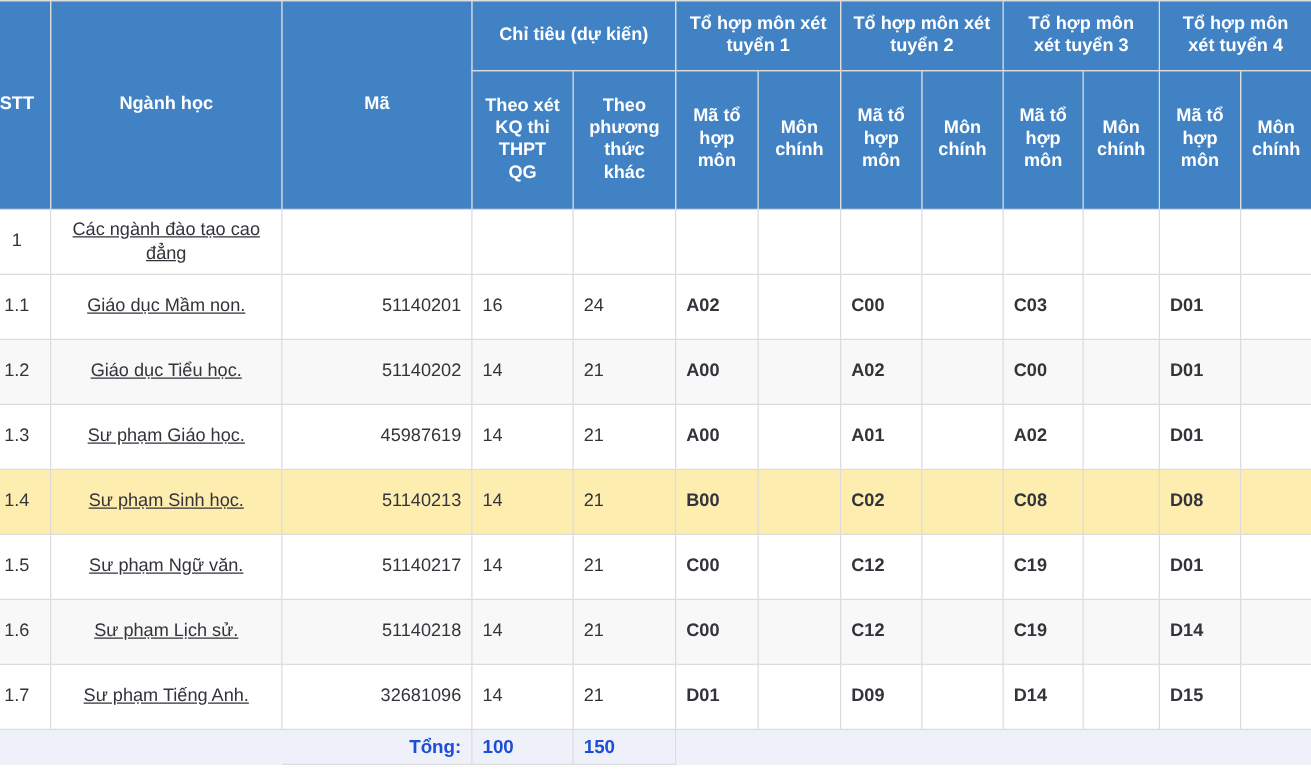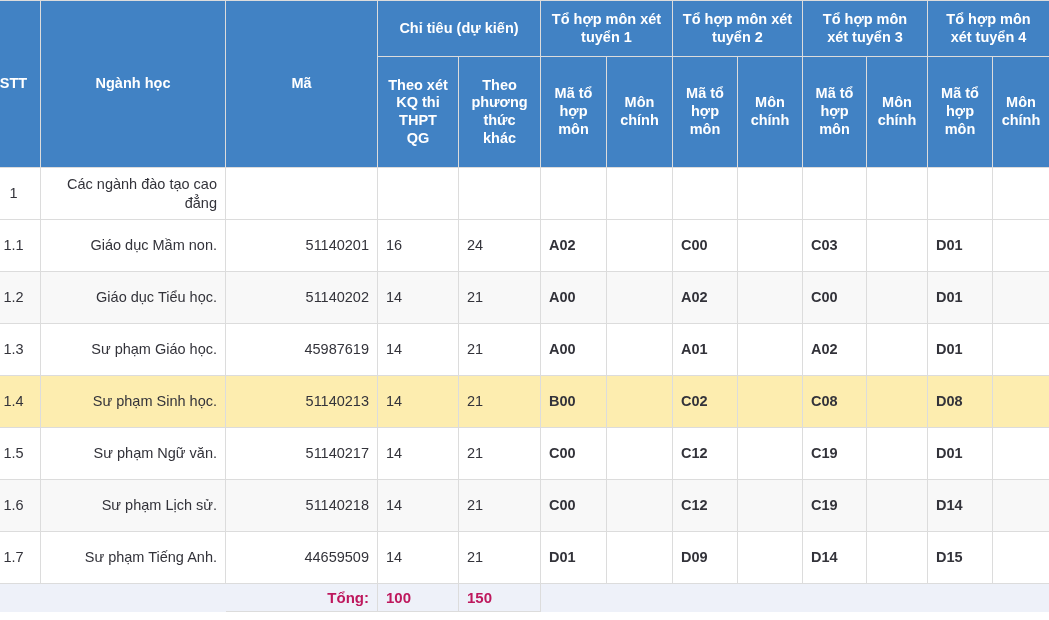--- a/index.html
+++ b/index.html
@@ -59,35 +59,35 @@
   
   tbody td {
     background: #ffffff;
     height: 52px;
     line-height: 1.3;
   }
   tbody tr.striped td { background: #f8f8f8; }
   tbody tr.highlight td { background: #fdedaf; }
 
   td.c-stt      { text-align: center; }
-  td.c-name     { text-align: right; }
+  td.c-name     { text-align: center; text-decoration: underline; }
   td.c-code     { text-align: right; }
   td.c-quota    { }
   td.c-comb     { text-align: left; font-weight: bold; }
   td.c-main     { text-align: left; }
 
   tr.group-title td.c-name { white-space: normal; }
 
   
   tfoot td {
     background: #eef1f9;
     border: 1px solid #dcdcdc;
     border-top: 1px solid #dcdcdc;
     font-weight: bold;
-    color: #be185d;
+    color: #1d4ed8;
     height: 27px;
     padding: 3px 8px;
     font-size: 15px;
   }
   tfoot td.total-label { text-align: right; }
   tfoot td.total-val   { text-align: left; }
   tfoot td.blank       { border-color: #eef1f9; }
 </style>
 </head>
 <body>
@@ -238,21 +238,21 @@
             <td class="c-comb">C12</td>
             <td class="c-main"></td>
             <td class="c-comb">C19</td>
             <td class="c-main"></td>
             <td class="c-comb">D14</td>
             <td class="c-main"></td>
           </tr>
           <tr>
             <td class="c-stt">1.7</td>
             <td class="c-name">Sư phạm Tiếng Anh.</td>
-            <td class="c-code">44659509</td>
+            <td class="c-code">32681096</td>
             <td class="c-quota">14</td>
             <td class="c-quota">21</td>
             <td class="c-comb">D01</td>
             <td class="c-main"></td>
             <td class="c-comb">D09</td>
             <td class="c-main"></td>
             <td class="c-comb">D14</td>
             <td class="c-main"></td>
             <td class="c-comb">D15</td>
             <td class="c-main"></td>

